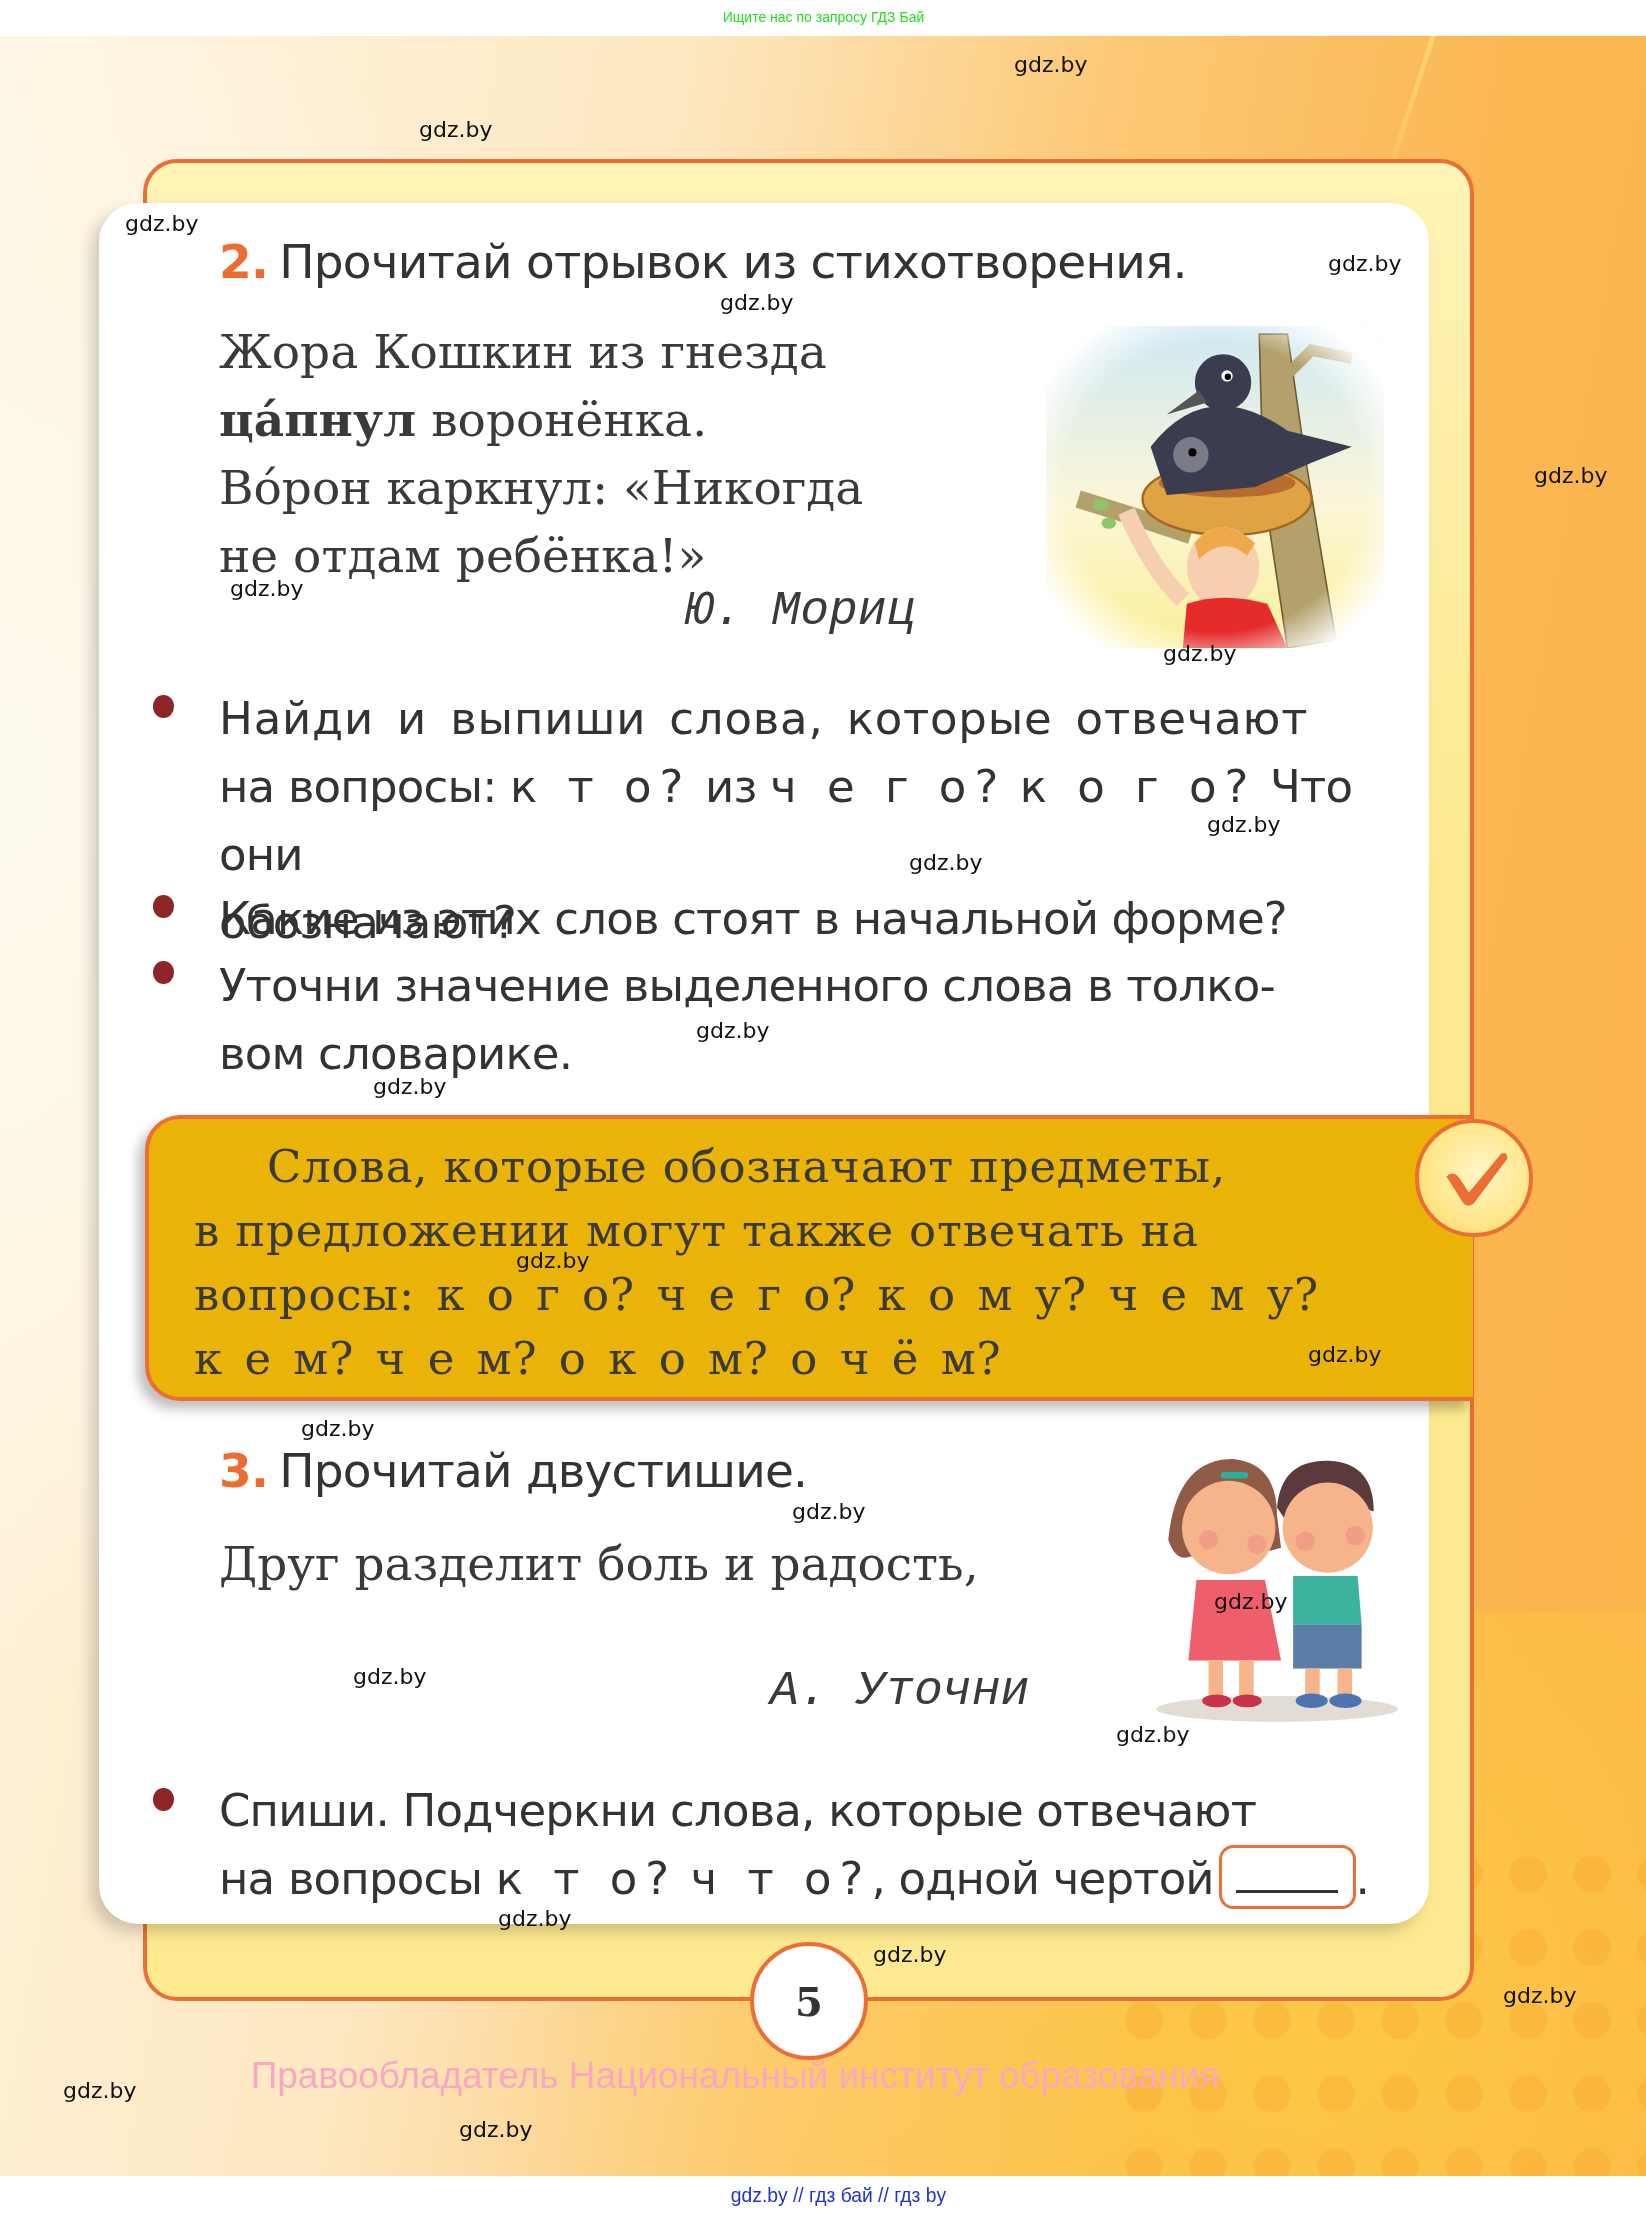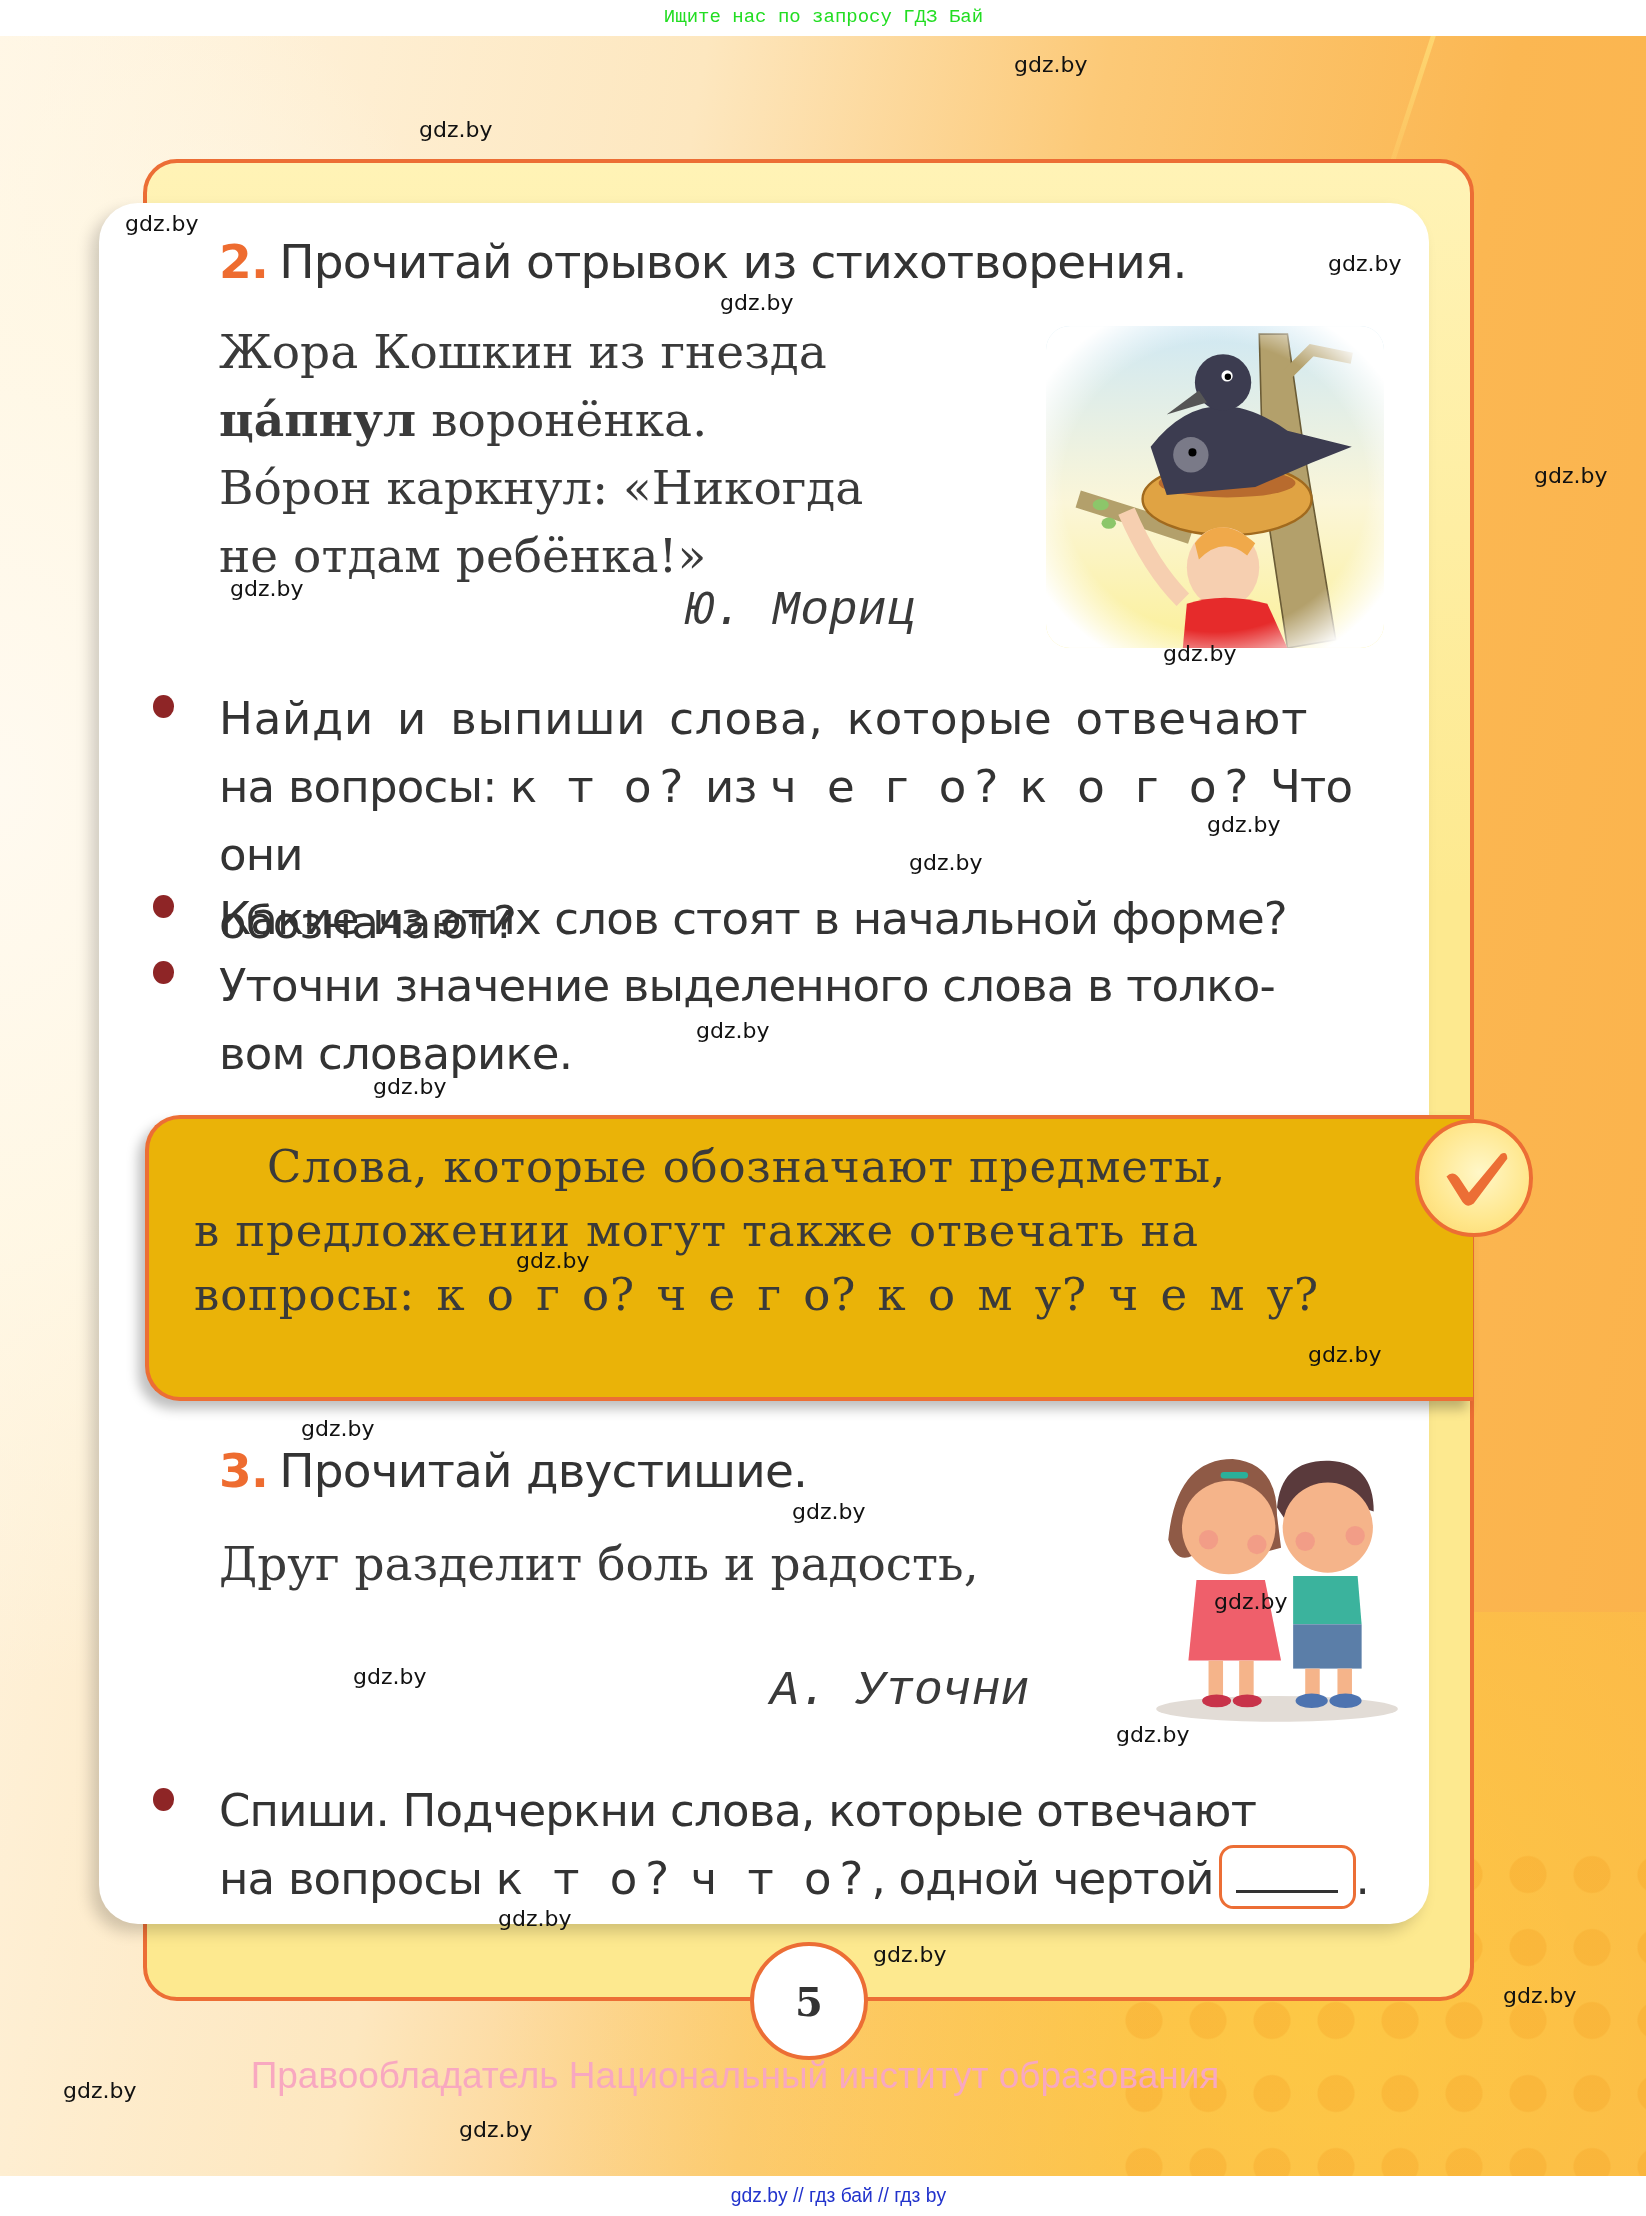--- a/index.html
+++ b/index.html
@@ -2,21 +2,21 @@
 <html style="font-size:13px"><head>
 <meta charset="utf-8">
 <style>
   * { box-sizing: border-box; margin: 0; padding: 0; }
   html, body { width: 1647px; height: 2216px; overflow: hidden; background: #ffffff; }
   body { position: relative; font-family: "DejaVu Sans", sans-serif; }
 
   .top-banner {
     position: absolute; left: 0; top: 0; width: 1647px; height: 36px;
     background: #ffffff; text-align: center;
-    font-family: Liberation Mono, monospace; font-size: 19px; line-height: 34px;
+    font-family: Liberation Sans, sans-serif; font-size: 14px; line-height: 34px;
     color: #22dd22;
   }
   .bottom-banner {
     position: absolute; left: 0; top: 2176px; width: 1647px; height: 40px;
     background: #ffffff; text-align: center;
     font-family: "Liberation Sans", sans-serif; font-size: 19.3px; line-height: 40px;
     color: #2233cc;
     padding-left: 30px;
   }
 
@@ -207,20 +207,21 @@
 <div class="bullet-item" style="top:940px;">
   <div>Уточни значение выделенного слова в толко-</div>
   <div>вом словарике.</div>
 </div>
 
 <div class="rule-box">
   <div class="rule-text">
     <div class="indent">Слова, которые обозначают предметы,</div>
     <div>в предложении могут также отвечать на</div>
     <div style="word-spacing:6.4px;">вопросы: к о г о? ч е г о? к о м у? ч е м у?</div>
+    <div style="word-spacing:6.4px;">к е м? ч е м? о к о м? о ч ё м?</div>
   </div>
 </div>
 <div class="check-badge">
   <svg width="73" height="64" viewBox="0 0 90 80">
     <path d="M10 38 Q18 30 26 40 L38 58 L78 10 Q86 6 86 16 L44 72 Q36 78 30 70 Z" fill="#ec6e35"></path>
   </svg>
 </div>
 
 <div class="task-title" style="left:219px; top:1443px;">
   <span class="task-num">3.</span><span>Прочитай двустишие.</span>

